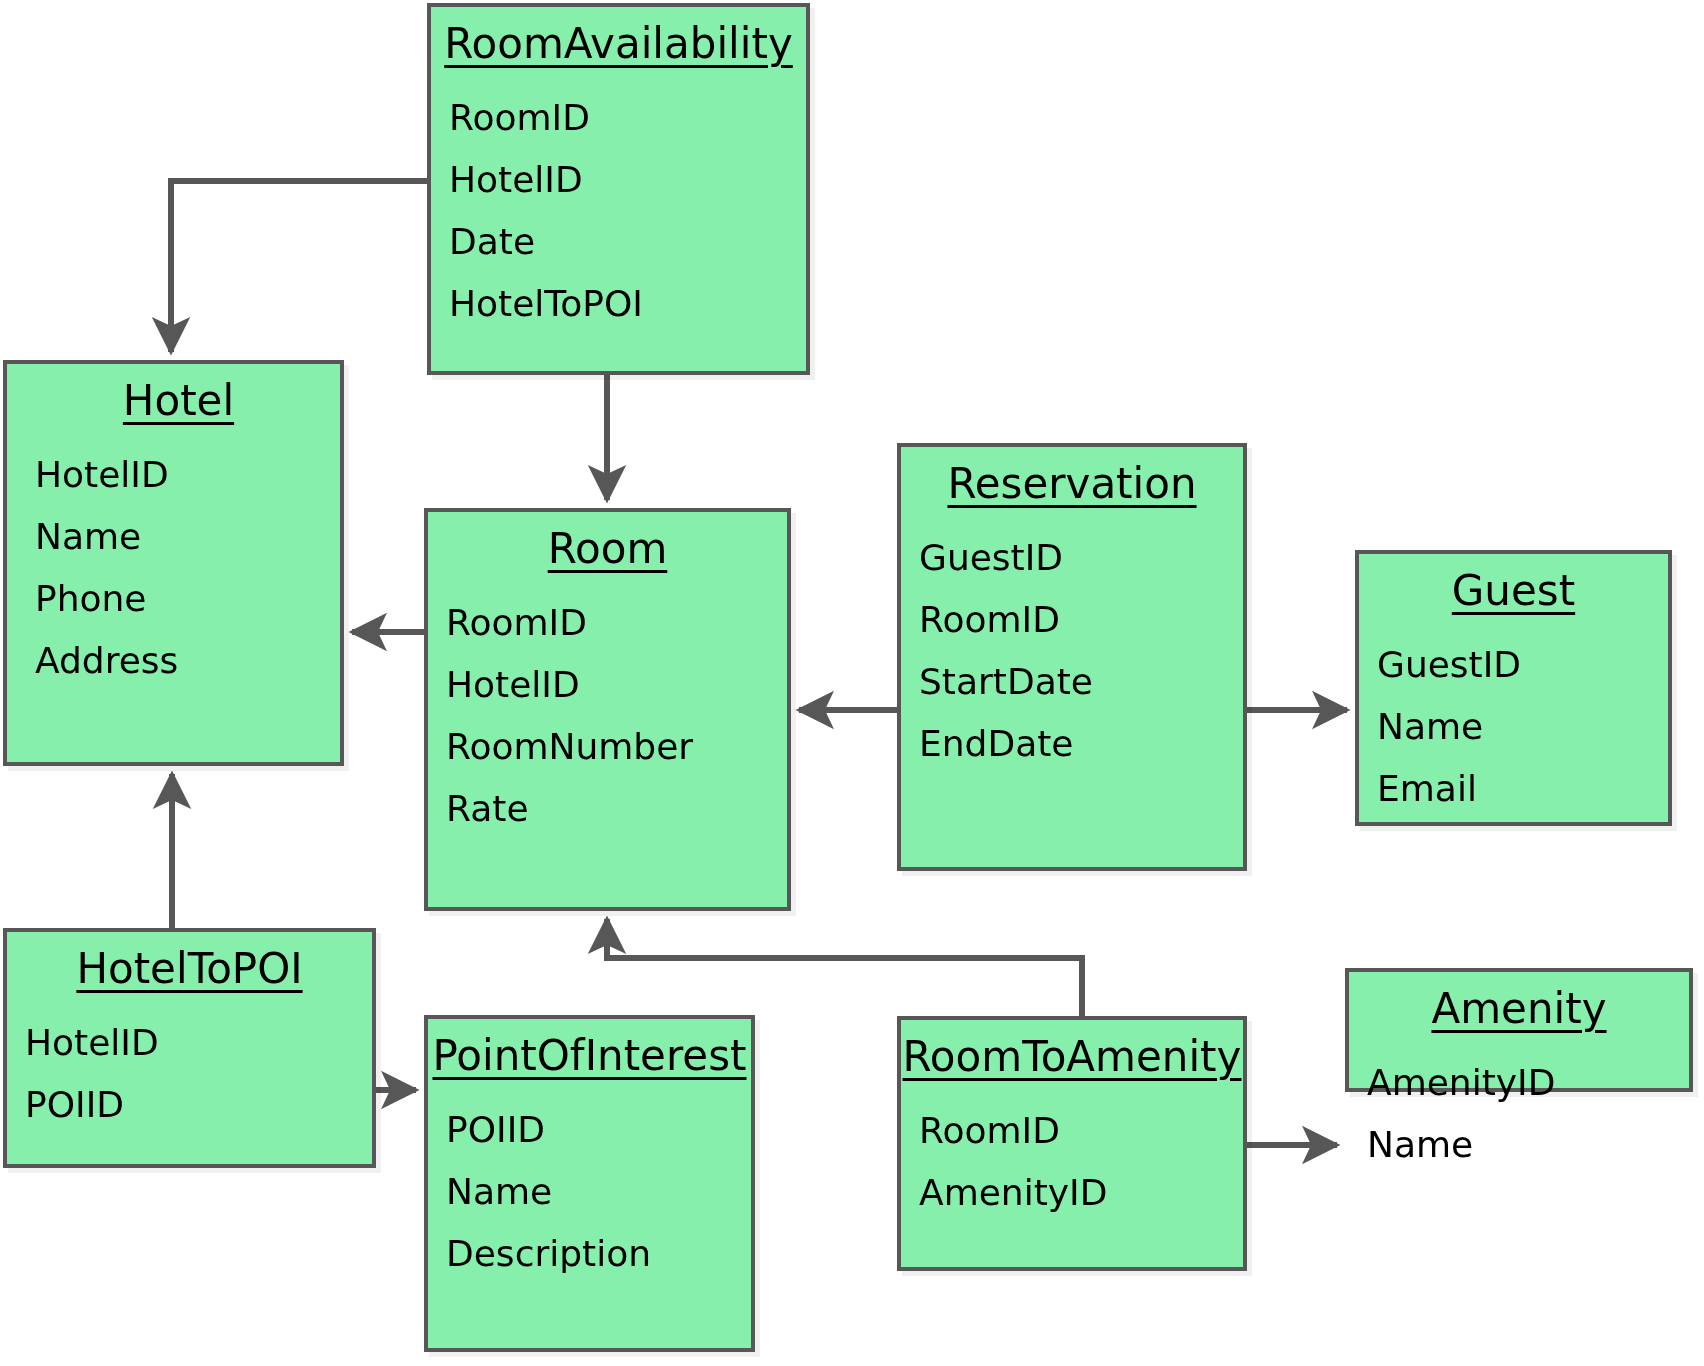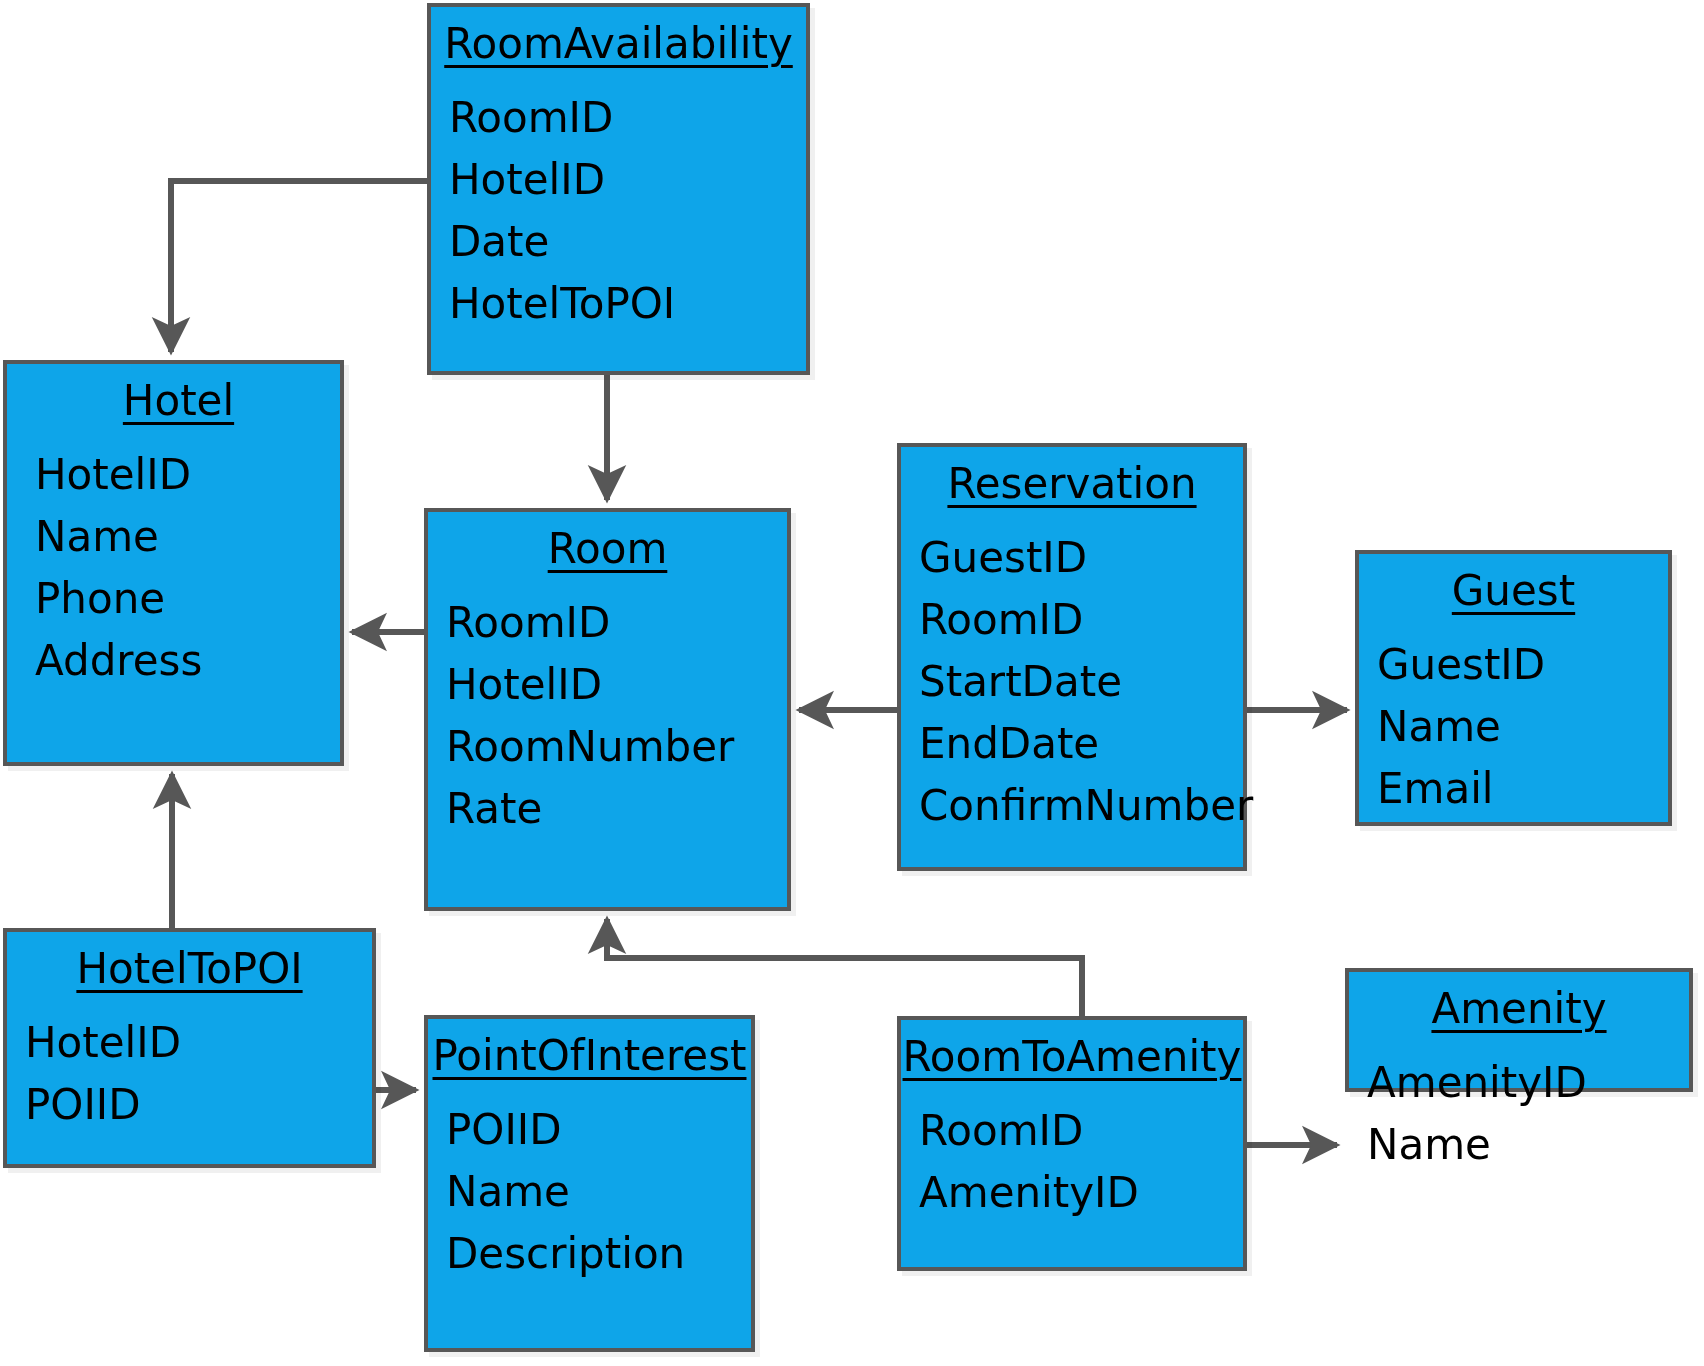--- a/index.html
+++ b/index.html
@@ -19,42 +19,42 @@
     position: absolute;
     left: 0;
     top: 0;
     width: 1704px;
     height: 1366px;
     pointer-events: none;
   }
   .entity {
     position: absolute;
     box-sizing: border-box;
-    background: #0ea5e9;
+    background: #86efac;
     border: 4px solid #575757;
     box-shadow: 5px 5px 0 0 rgba(0,0,0,0.06);
     z-index: 2;
   }
   .entity-title {
     text-align: center;
     font-size: 42px;
     line-height: 1.0;
     color: #000;
     text-decoration: underline;
     text-underline-offset: 7px;
     text-decoration-thickness: 3px;
     margin-top: 16px;
     white-space: nowrap;
   }
   .attr-list {
     margin-top: 22px;
     padding-left: 18px;
   }
   .attr {
-    font-size: 42px;
+    font-size: 36px;
     line-height: 62px;
     color: #000;
     white-space: nowrap;
   }
 </style>
 </head>
 <body>
 
 <div id="canvas">
 
@@ -132,21 +132,20 @@
     </div>
   </div>
 
   <div class="entity" style="left:897px; top:443px; width:350px; height:428px;">
     <div class="entity-title">Reservation</div>
     <div class="attr-list">
       <div class="attr">GuestID</div>
       <div class="attr">RoomID</div>
       <div class="attr">StartDate</div>
       <div class="attr">EndDate</div>
-      <div class="attr">ConfirmNumber</div>
     </div>
   </div>
 
   <div class="entity" style="left:1355px; top:550px; width:317px; height:276px;">
     <div class="entity-title">Guest</div>
     <div class="attr-list">
       <div class="attr">GuestID</div>
       <div class="attr">Name</div>
       <div class="attr">Email</div>
     </div>

